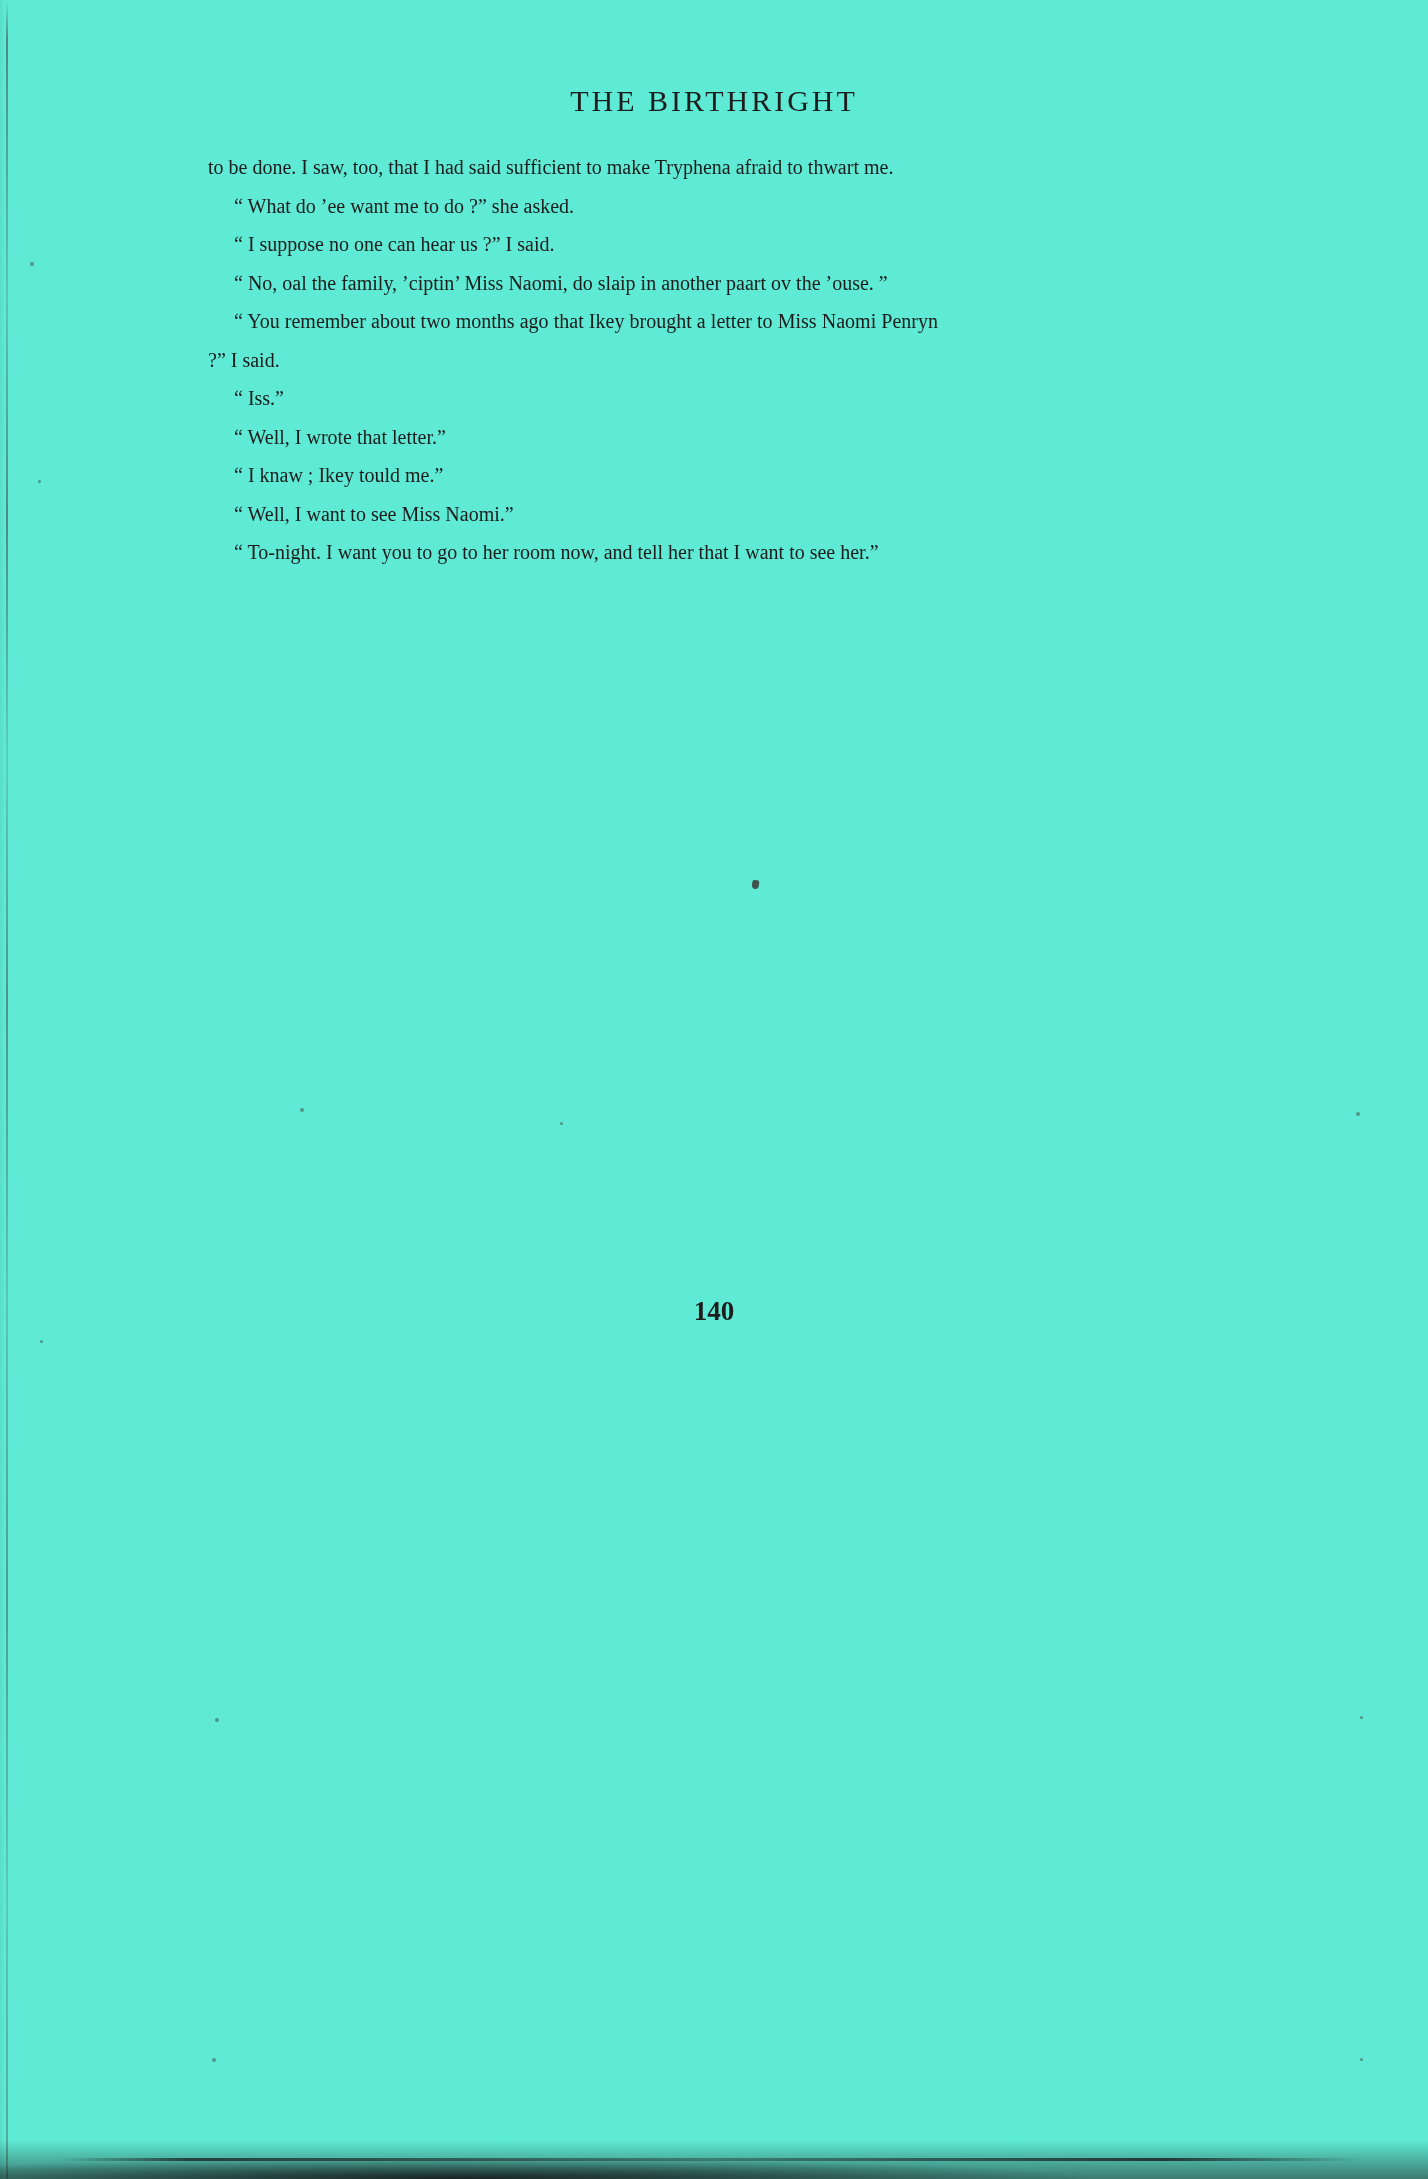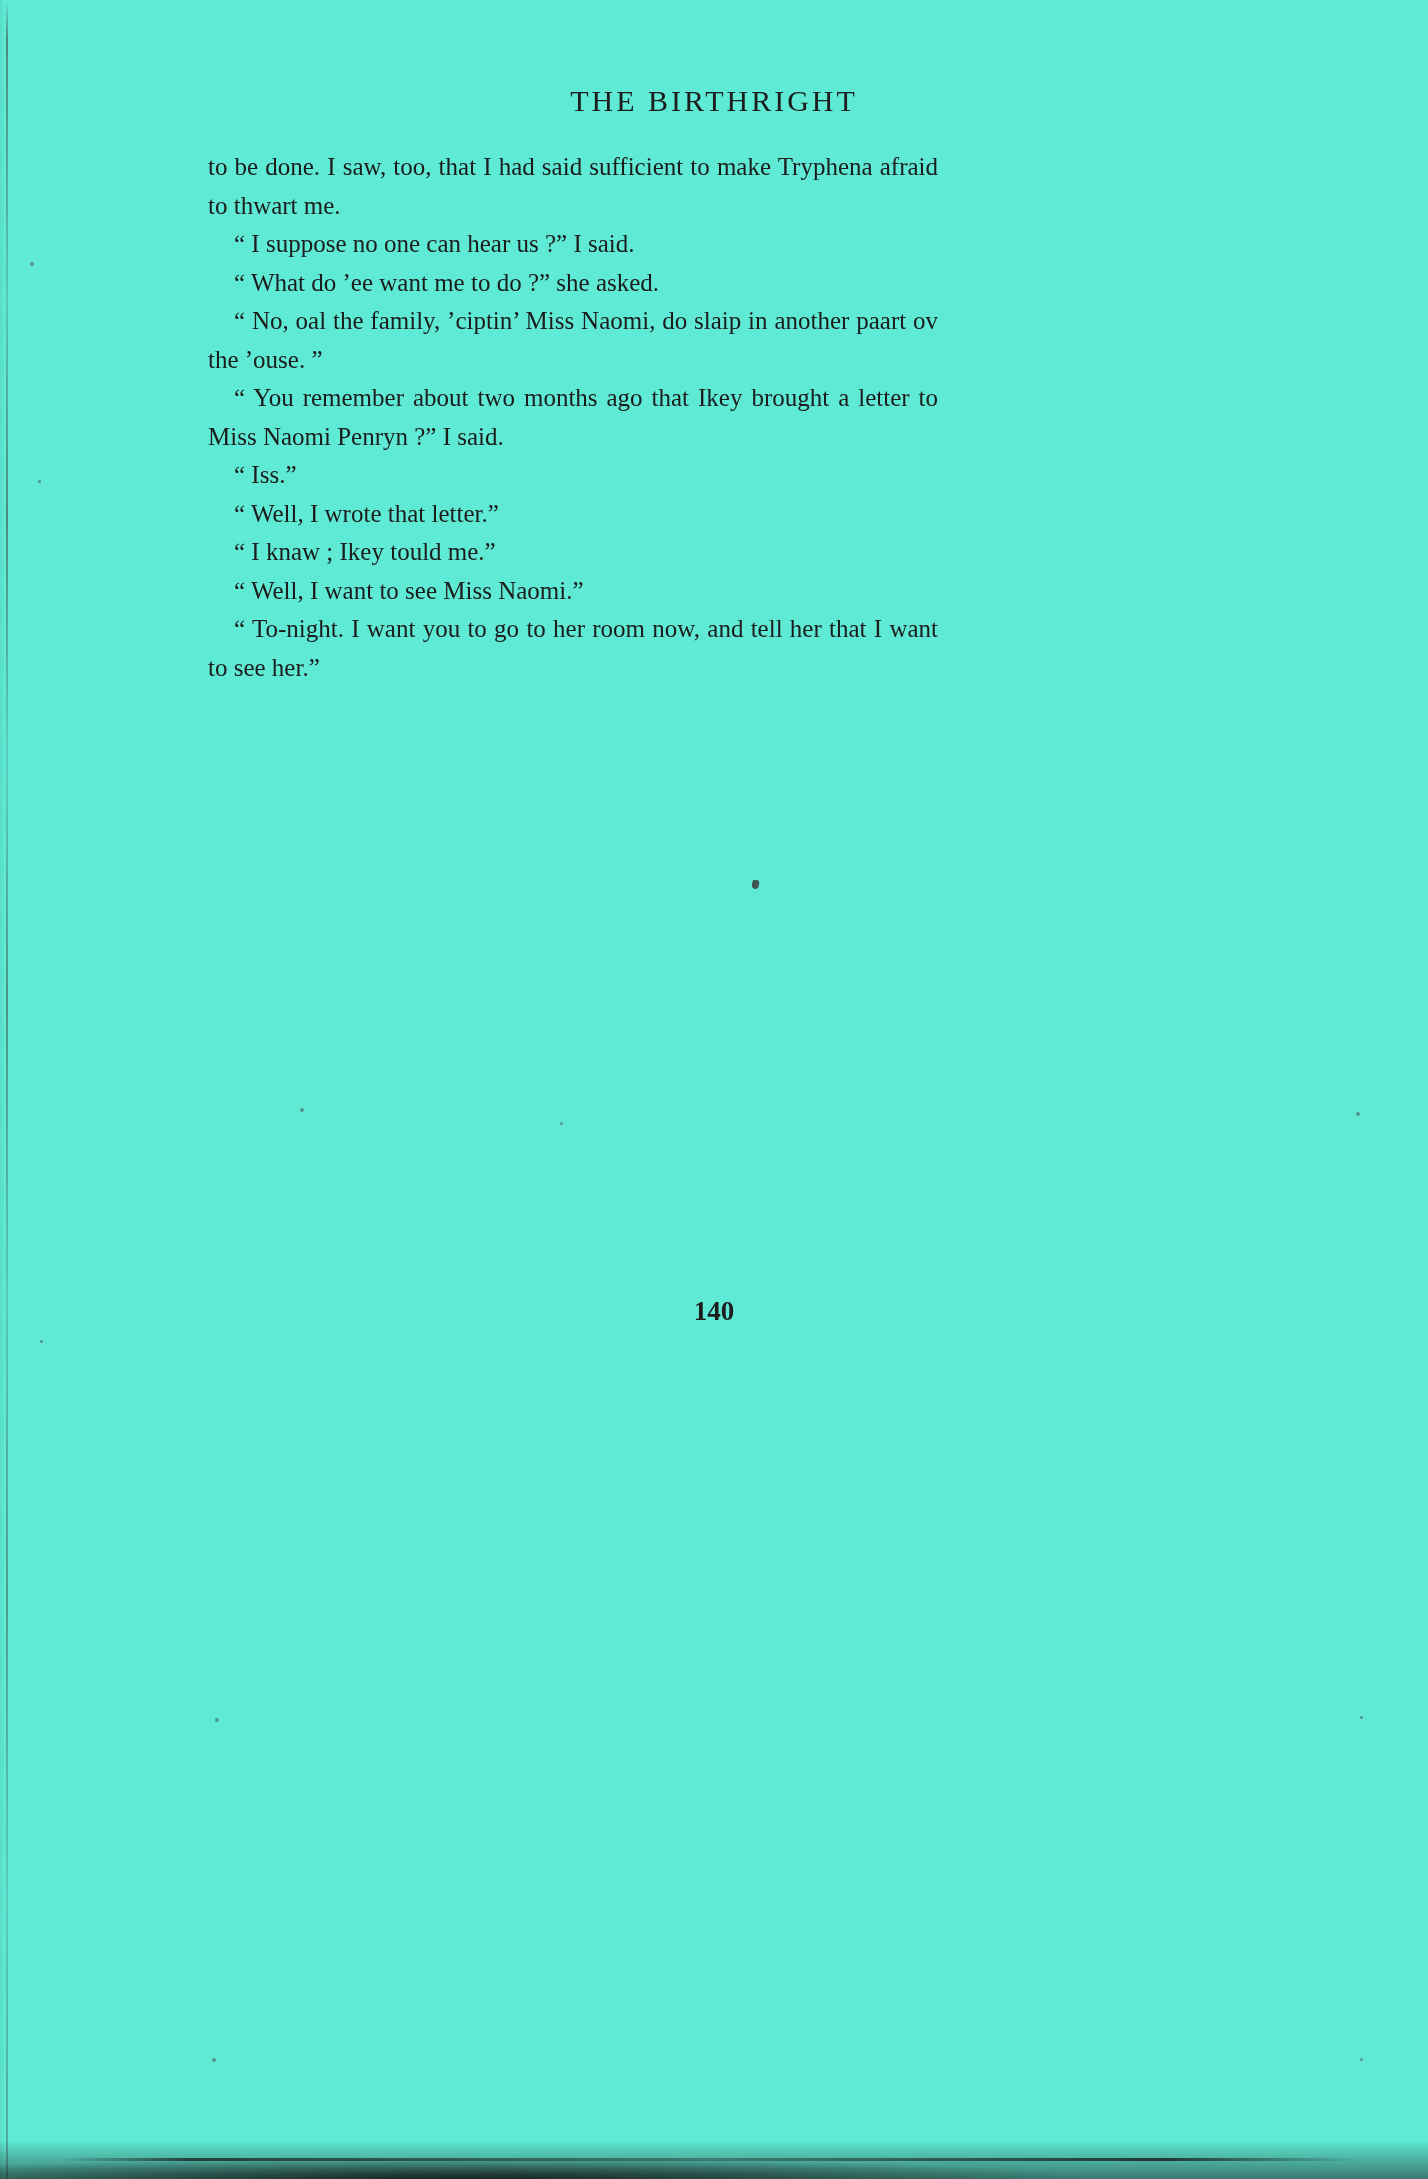--- a/index.html
+++ b/index.html
@@ -90,21 +90,21 @@
     letter-spacing: 3px;
     font-family: "Liberation Serif", serif;
     color: #1d1d1d;
   }
 
   .body-block {
     position: absolute;
     left: 208px;
     top: 148px;
     width: 730px;
-    font-size: 25px;
+    font-size: 20px;
     line-height: 38.5px;
     text-align: justify;
     color: #1c1c1c;
   }
   .para {
     margin: 0;
     text-indent: 0;
   }
   .para.indent {
     text-indent: 26px;
@@ -154,22 +154,22 @@
   <div class="speck" style="left:1360px; top:1716px; width:3px; height:3px;"></div>
   <div class="speck" style="left:212px; top:2058px; width:4px; height:4px;"></div>
   <div class="speck" style="left:1360px; top:2058px; width:3px; height:3px;"></div>
 
   <div class="stray-mark"></div>
 
   <div class="running-head">THE BIRTHRIGHT</div>
 
   <div class="body-block">
     <p class="para">to be done.  I saw, too, that I had said sufficient to make Tryphena afraid to thwart me.</p>
+    <p class="para dialog">“ What do ’ee want me to do ?”  she asked.</p>
     <p class="para dialog">“ I suppose no one can hear us ?”  I said.</p>
-    <p class="para dialog">“ What do ’ee want me to do ?”  she asked.</p>
     <p class="para dialog">“ No, oal the family, ’ciptin’ Miss Naomi, do slaip in another paart ov the ’ouse. ”</p>
     <p class="para dialog">“ You remember about two months ago that Ikey brought a letter to Miss Naomi Penryn ?”  I said.</p>
     <p class="para dialog">“ Iss.”</p>
     <p class="para dialog">“ Well, I wrote that letter.”</p>
     <p class="para dialog">“ I knaw ; Ikey tould me.”</p>
     <p class="para dialog">“ Well, I want to see Miss Naomi.”</p>
     <p class="para dialog">“ To-night.   I want you to go to her room now, and tell her that I want to see her.”</p>
   </div>
 
   <div class="page-number">140</div>

